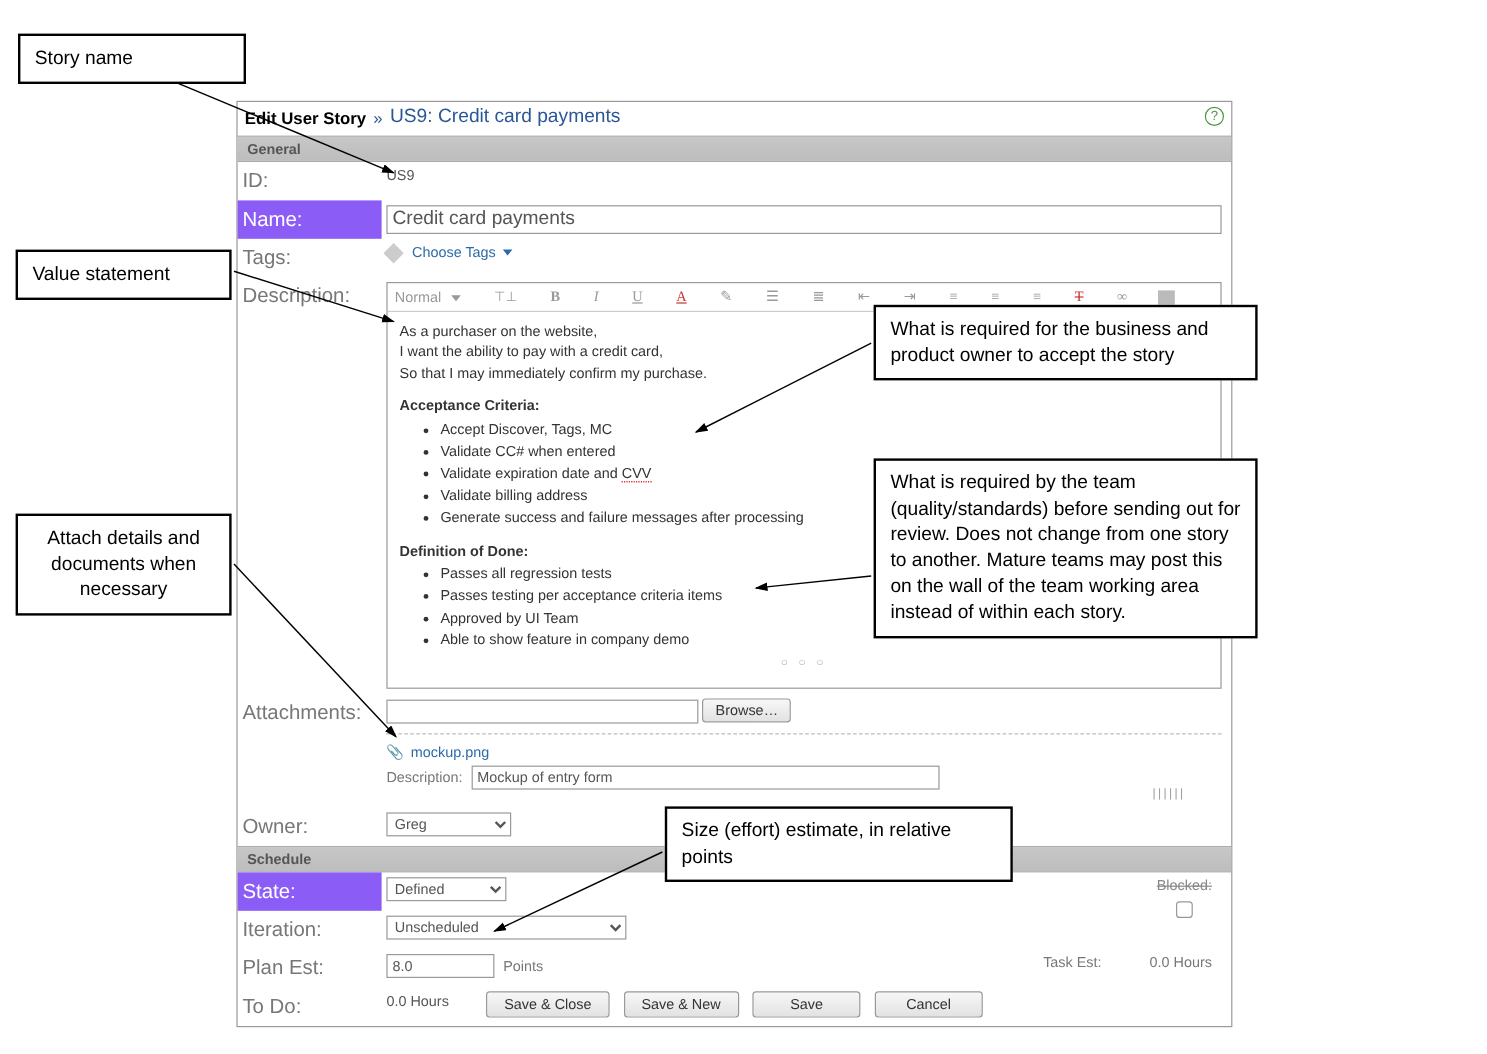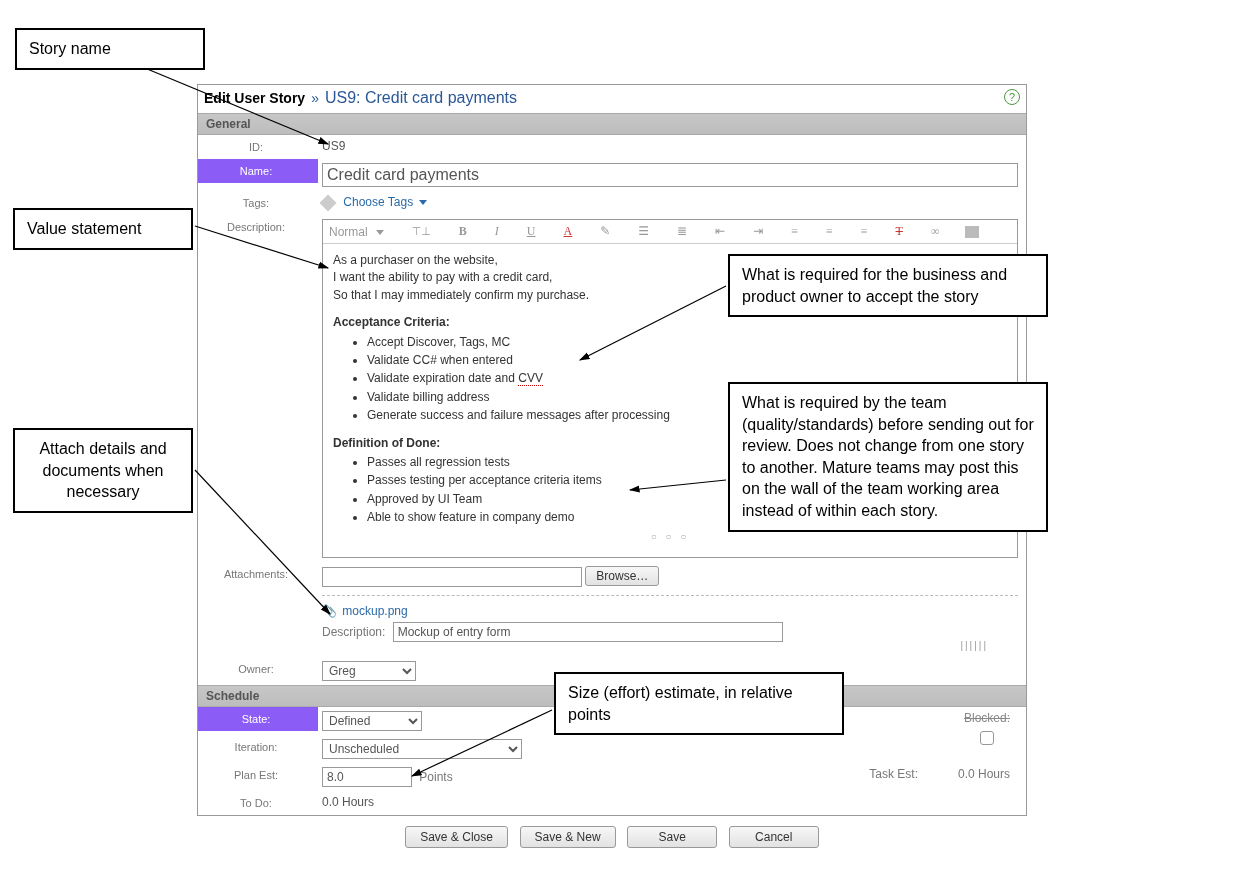--- a/index.html
+++ b/index.html
@@ -61,24 +61,24 @@
     border-bottom: 1px solid #aaa;
     font-size: 12px;
   }
   .form-row {
     display: flex;
     align-items: flex-start;
     border-bottom: 0px;
   }
   .form-label {
     width: 120px;
-    text-align: center;
+    text-align: left;
     padding: 6px 8px 6px 4px;
     color: #777;
-    font-size: 11px;
+    font-size: 17px;
     flex-shrink: 0;
   }
   .form-label.req {
     background: #8b5cf6;
     color: #fff;
   }
   .form-value {
     flex: 1;
     padding: 4px 8px 4px 4px;
     font-size: 12px;
@@ -345,21 +345,21 @@
         <span class="attach-desc-label">Description:</span>
         <input class="attach-desc-input" type="text" value="Mockup of entry form" style="">
       </div>
       <div class="drag-handle" style="text-align:right;padding-right:30px;">||||||</div>
     </div>
   </div>
 
   <div class="form-row">
     <div class="form-label">Owner:</div>
     <div class="form-value">
-      <select style="width:94px;">
+      <select style="width:104px;">
         <option>Greg</option>
       </select>
     </div>
   </div>
 
   <div class="section-bar">Schedule</div>
 
   <div class="form-row" style="position:relative;">
     <div class="form-label req">State:</div>
     <div class="form-value">

